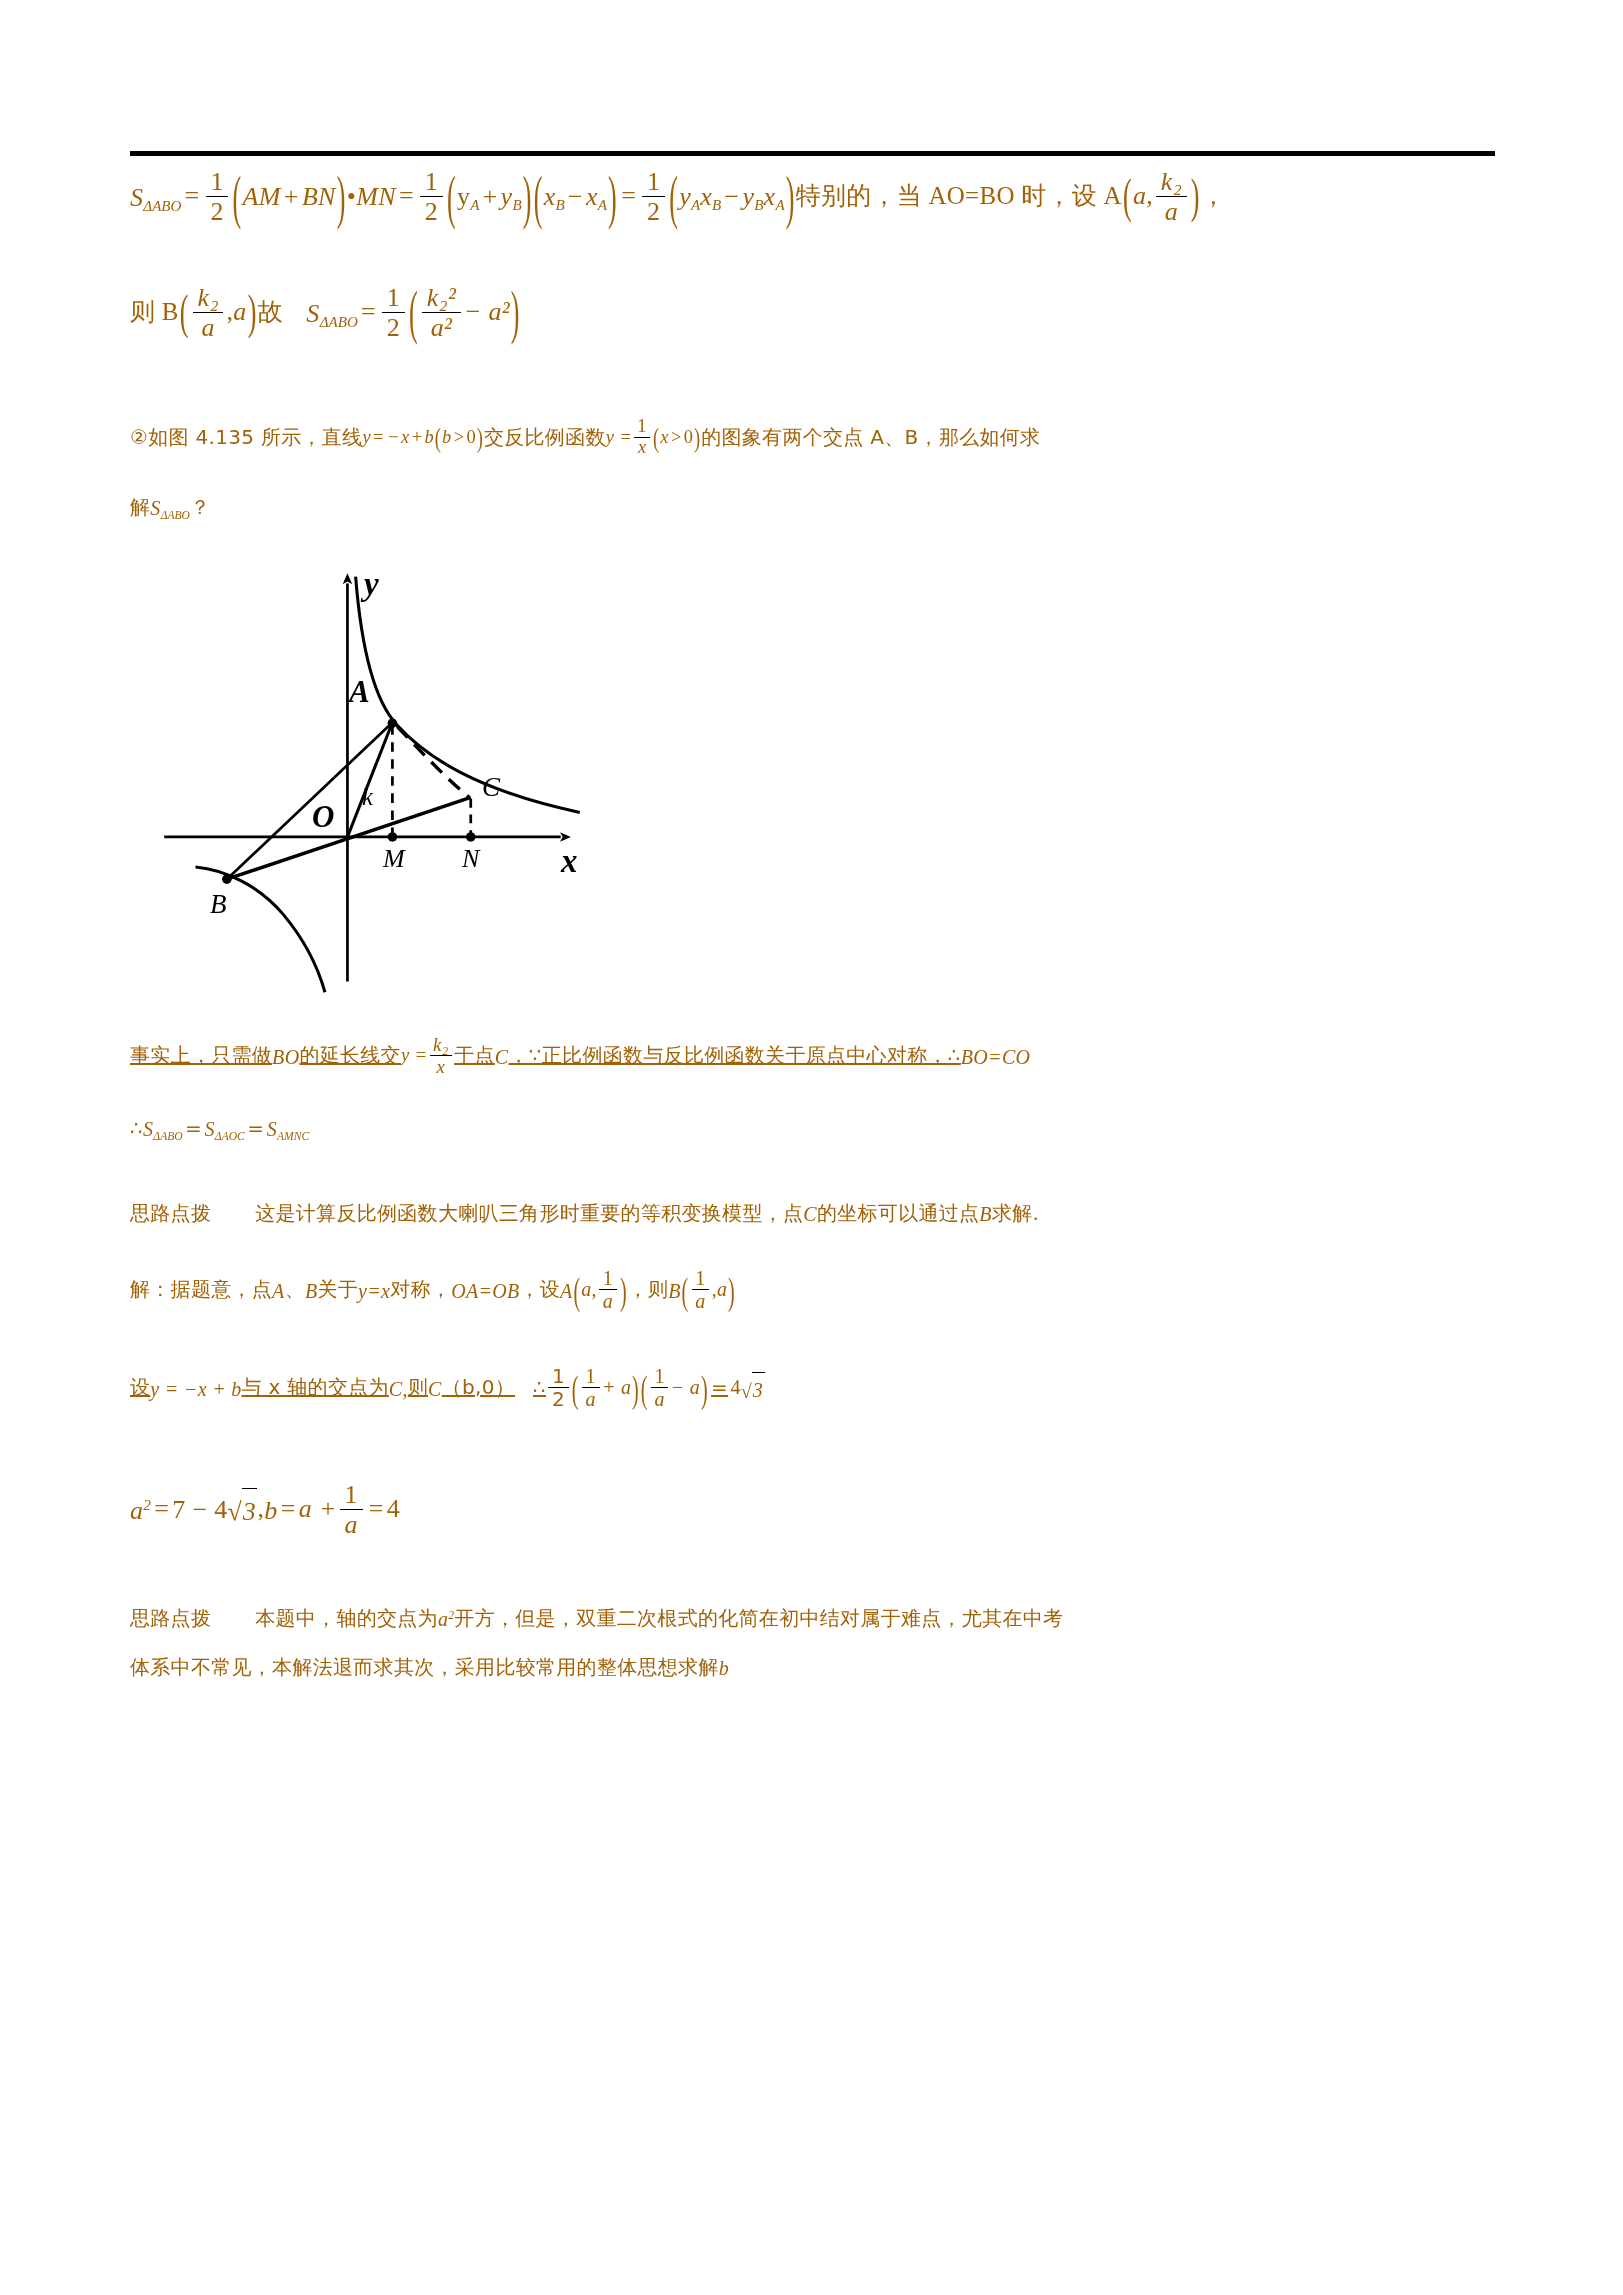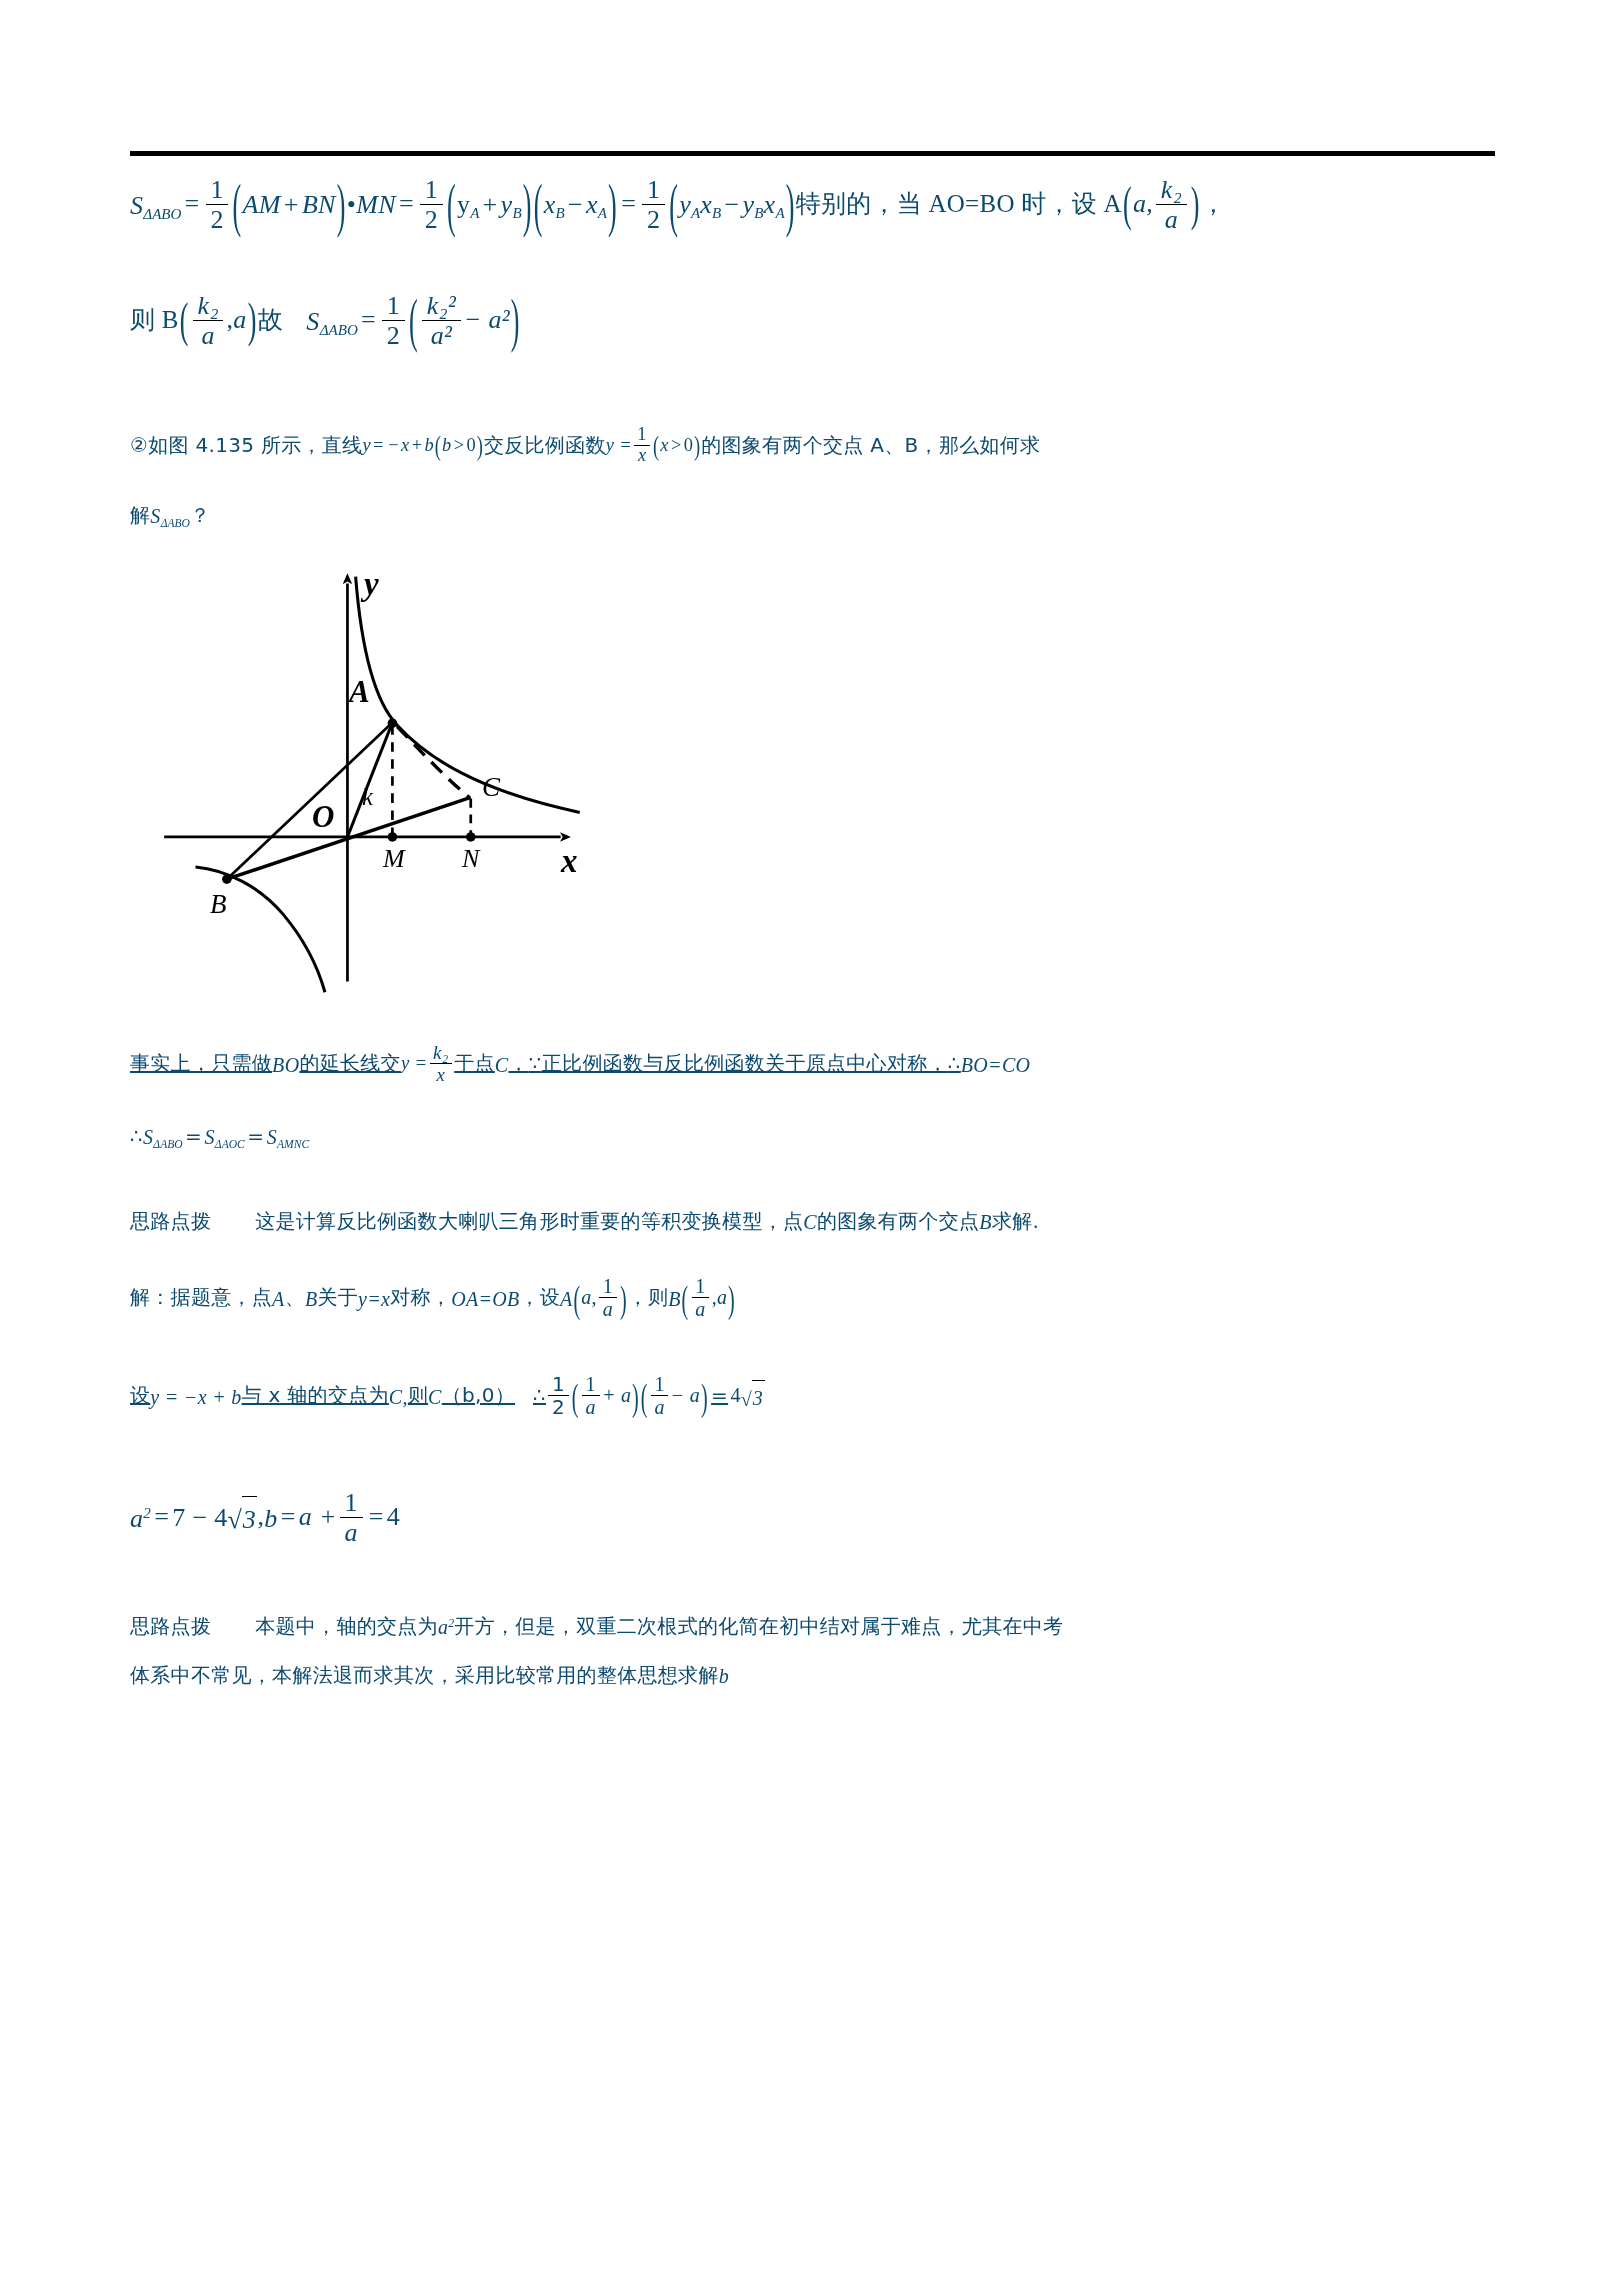--- a/index.html
+++ b/index.html
@@ -29,23 +29,22 @@
     height: 4.8px;
     background: #000000;
   }
 
   
   .para {
     position: absolute;
     font-size: 26px;
     line-height: 1.72;
     letter-spacing: 0.3px;
-    color: #0c4a6e;
-    font-family: "Liberation Serif", "DejaVu Serif", serif;
-    margin-top: 8px;
+    color: #a16207;
+    font-family: "Liberation Serif", "DejaVu Serif", serif;
   }
   .para.cn { font-family: "DejaVu Sans", "Liberation Sans", sans-serif; font-size: 20px; }
 
   
   .math {
     font-family: "Liberation Serif", "DejaVu Serif", serif;
     font-style: italic;
     white-space: nowrap;
     display: inline-block;
     vertical-align: middle;
@@ -191,21 +190,21 @@
 
   <div class="para cn" style="left:130px; top:1036px; width:1370px;text-decoration:underline;">
     <span>事实上，只需做</span><span class="math">BO</span><span>的延长线交</span><span class="math" style="font-size:0.94em;"><span class="mi">y =</span><span class="frac"><span class="num mi">k₂</span><span class="den mi">x</span></span></span><span>于点</span><span class="math">C</span><span>，</span><span>∵</span><span>正比例函数与反比例函数关于原点中心对称，</span><span>∴</span><span class="math">BO=CO</span>
   </div>
 
   <div class="para cn" style="left:130px; top:1111px; width:682px;">
     <span>∴</span><span class="math"><span class="mi">S</span><span class="sub">ΔABO</span></span><span class="op">=</span><span class="math"><span class="mi">S</span><span class="sub">ΔAOC</span></span><span class="op">=</span><span class="math"><span class="mi">S</span><span class="sub">AMNC</span></span>
   </div>
 
   <div class="para cn" style="left:130px; top:1196px; width:1370px;">
-    <span>思路点拨</span><span class="gap"></span><span>这是计算反比例函数大喇叭三角形时重要的等积变换模型，点</span><span class="math">C</span><span>的图象有两个交点</span><span class="math">B</span><span>求解.</span>
+    <span>思路点拨</span><span class="gap"></span><span>这是计算反比例函数大喇叭三角形时重要的等积变换模型，点</span><span class="math">C</span><span>的坐标可以通过点</span><span class="math">B</span><span>求解.</span>
   </div>
 
   <div class="para cn" style="left:130px; top:1269px; width:1023px;">
     <span>解：据题意，点</span><span class="math">A</span><span>、</span><span class="math">B</span><span>关于</span><span class="math">y=x</span><span>对称，</span><span class="math">OA=OB</span><span>，设</span><span class="math">A</span><span class="math"><span class="paren md">(</span><span class="mi">a</span><span class="mup">,</span><span class="frac"><span class="num mup">1</span><span class="den mi">a</span></span><span class="paren md">)</span></span><span>，则</span><span class="math">B</span><span class="math"><span class="paren md">(</span><span class="frac"><span class="num mup">1</span><span class="den mi">a</span></span><span class="mup">,</span><span class="mi">a</span><span class="paren md">)</span></span>
   </div>
 
   <div class="para cn" style="left:130px; top:1367px; width:1023px;text-decoration:underline;">
     <span>设</span><span class="math">y = −x + b</span><span>与 x 轴的交点为</span><span class="math">C,</span><span>则</span><span class="math">C</span><span>（b,0）</span><span class="gap-sm"></span><span>∴</span><span class="frac"><span class="num mup">1</span><span class="den mup">2</span></span><span class="math"><span class="paren md">(</span><span class="frac"><span class="num mup">1</span><span class="den mi">a</span></span><span class="mi">+ a</span><span class="paren md">)</span></span><span class="math"><span class="paren md">(</span><span class="frac"><span class="num mup">1</span><span class="den mi">a</span></span><span class="mi">− a</span><span class="paren md">)</span></span><span class="op">=</span><span class="math"><span class="mup">4</span><span class="sqrt"><span class="rad">√</span><span class="radicand mup">3</span></span></span>
   </div>
 

